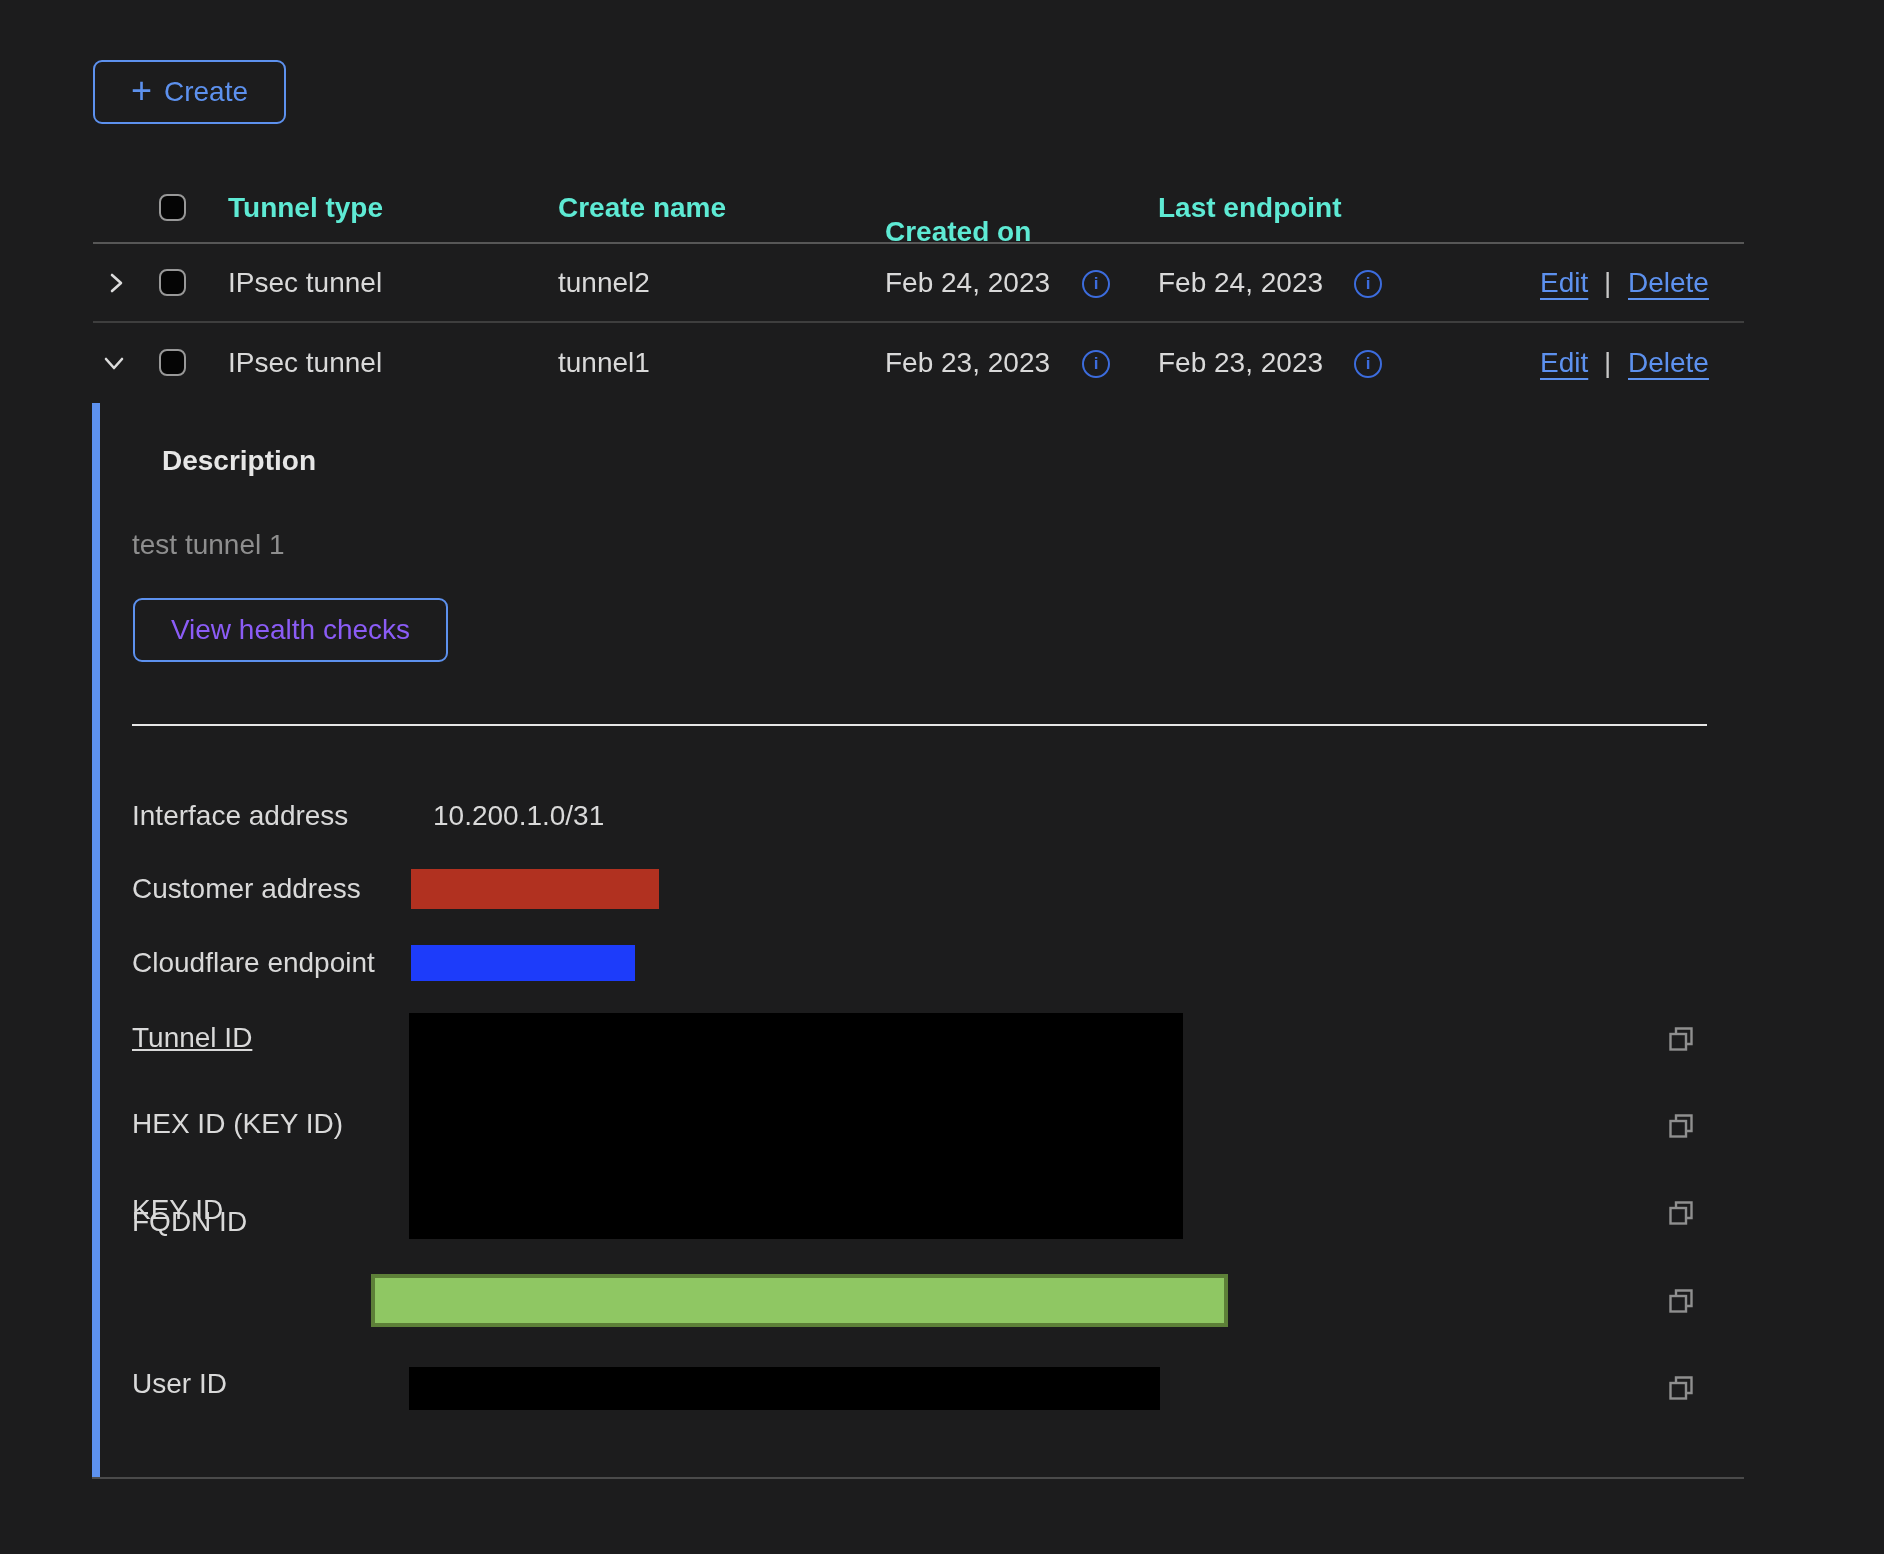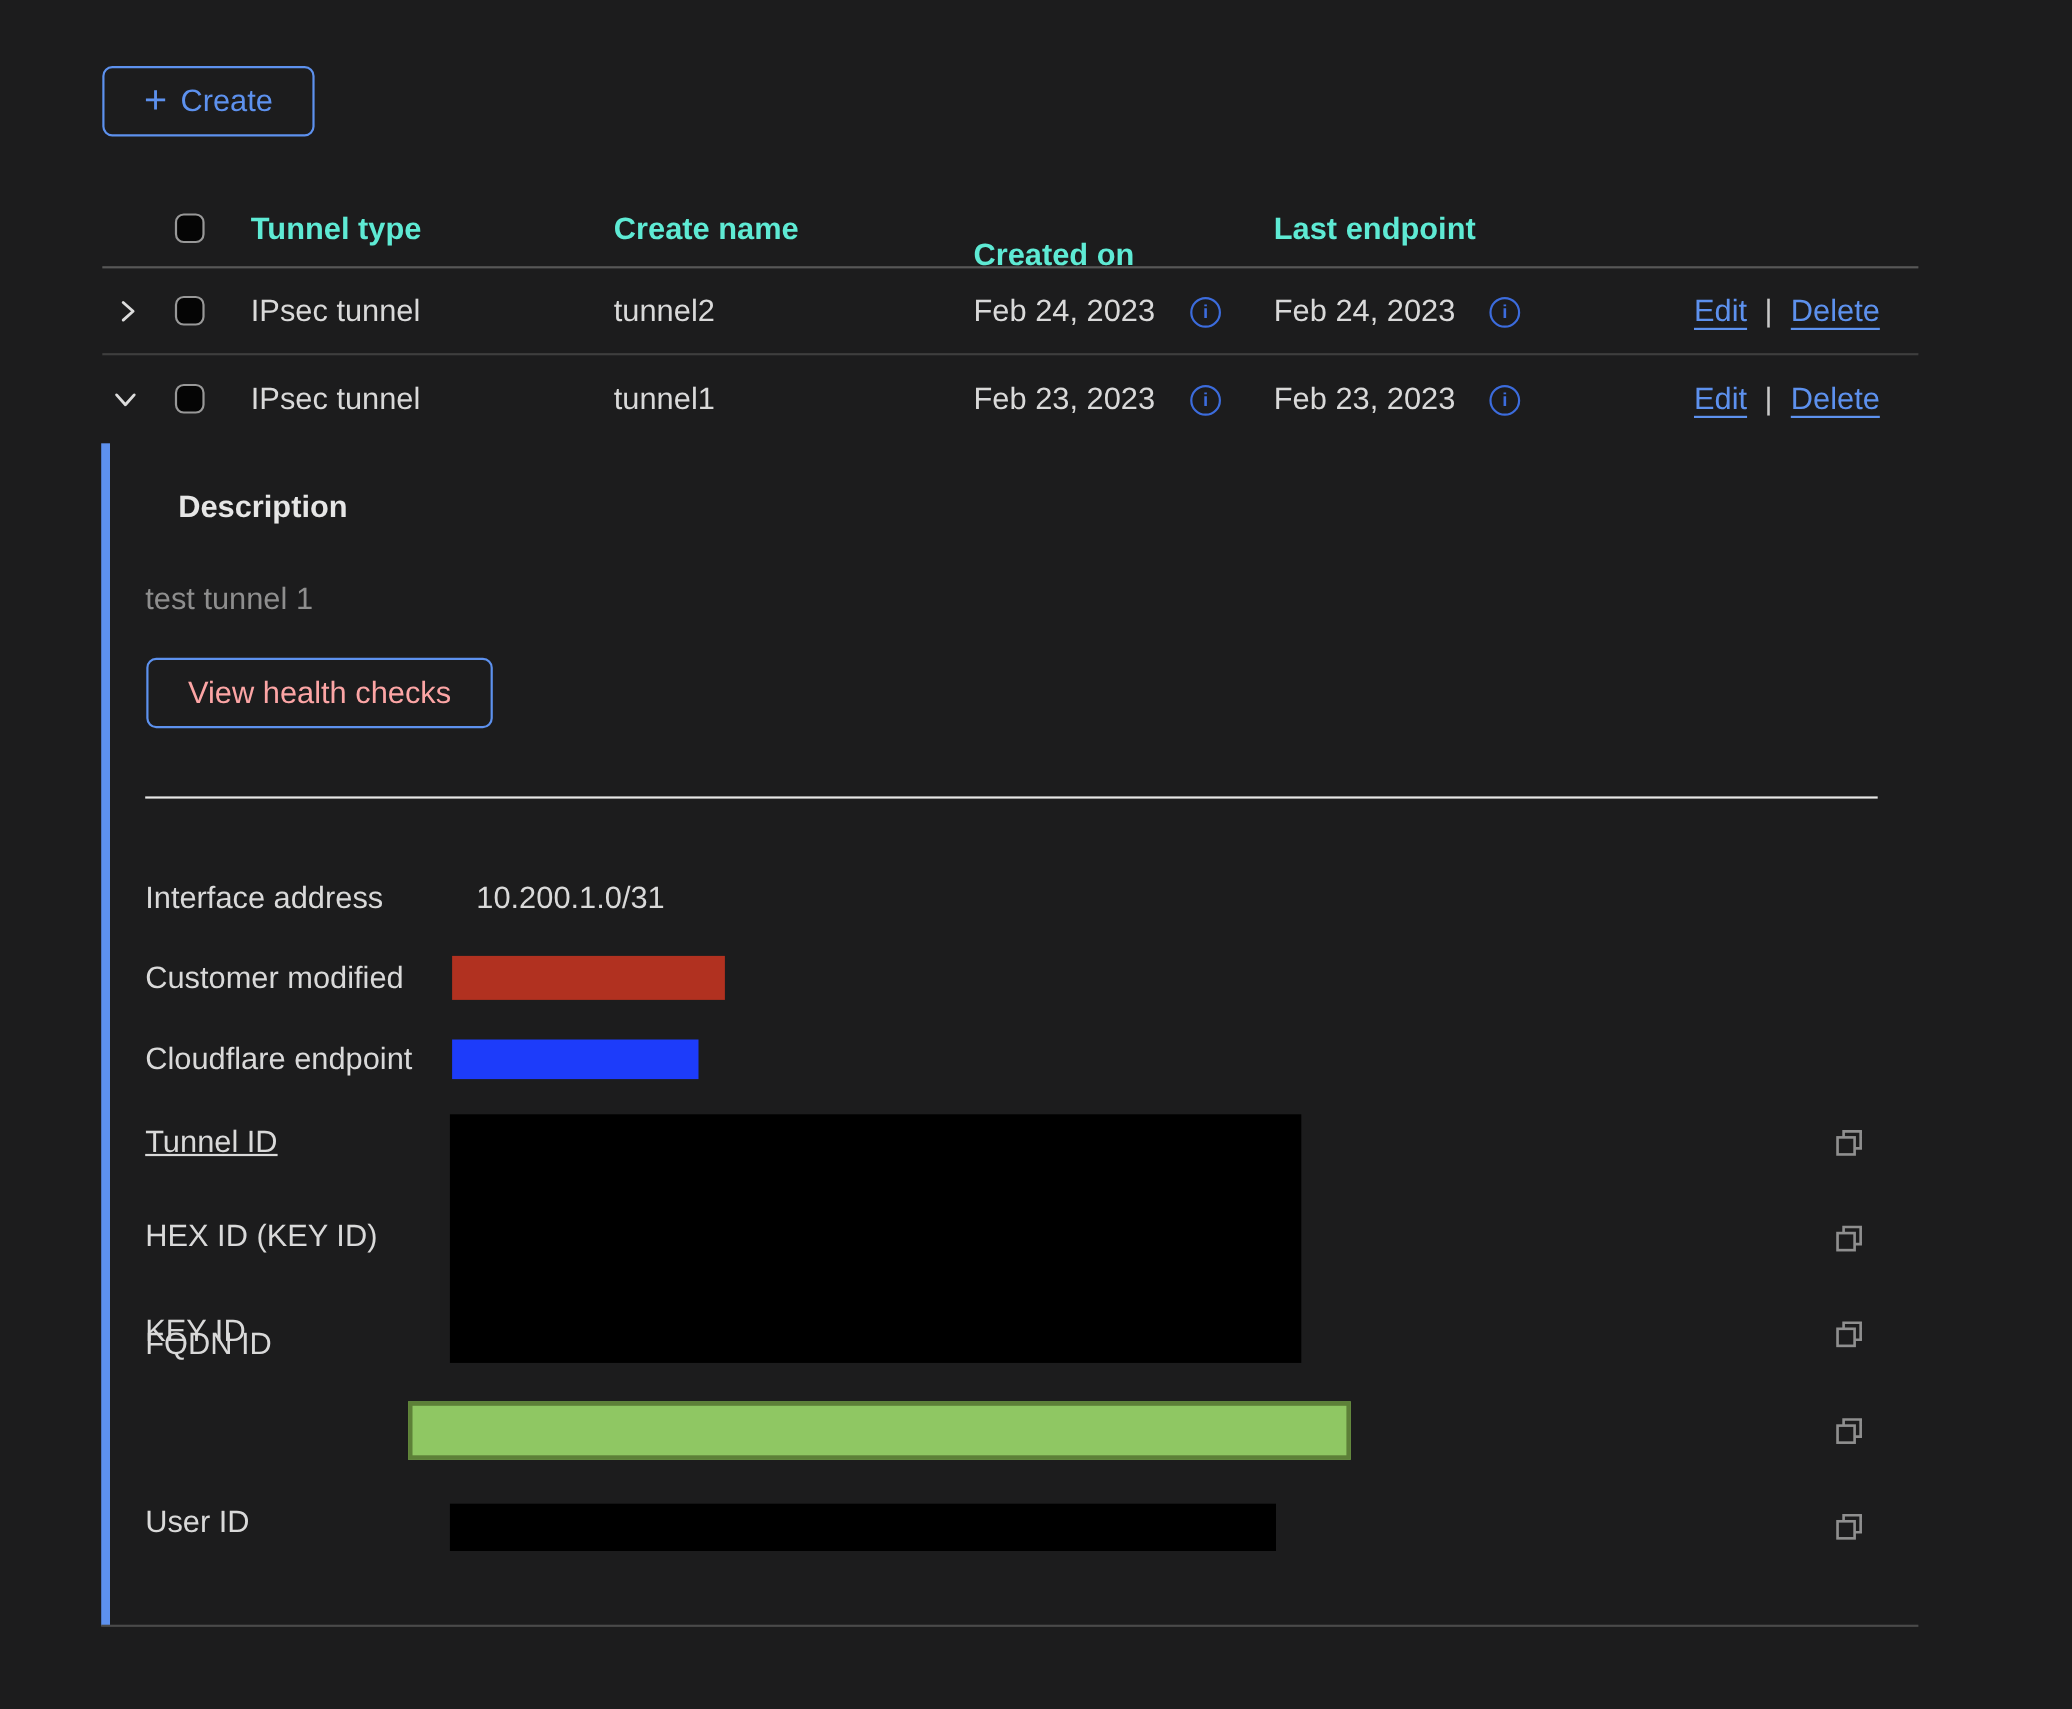--- a/index.html
+++ b/index.html
@@ -39,21 +39,21 @@
     font-size:17px;font-weight:600;cursor:pointer;
   }
   .info-icon::after{content:"i";}
 
   .link{color:#5d91ee;text-decoration:underline;text-underline-offset:6px;text-decoration-thickness:2px;cursor:pointer;}
   .action-sep{color:#c8c8c8;}
 
   .outline-btn{
     left:133px;top:598px;width:315px;height:64px;
     background:transparent;border:2px solid #5d91ee;border-radius:9px;
-    color:#fca5a5;font-size:28px;cursor:pointer;box-sizing:border-box;
+    color:#8b5cf6;font-size:28px;cursor:pointer;box-sizing:border-box;
     display:flex;align-items:center;justify-content:center;
   }
 
   .muted{color:#8e8e8e;}
   .semibold{font-weight:600;color:#e6e6e6;}
 
   .accent-bar{width:8px;background:#5d91ee;}
 
   .redact{box-sizing:border-box;}
   .redact.red{background:#b13120;}
@@ -123,21 +123,21 @@
     <div class="abs semibold" style="left:132px;top:445px;margin-left:30px;">Description</div>
     <div class="abs muted" style="left:132px;top:529px;">test tunnel 1</div>
 
     <button class="abs outline-btn">View health checks</button>
 
     <div class="abs divider light" style="left:132px;top:724px;width:1575px;"></div>
 
     <div class="abs" style="left:132px;top:800px;">Interface address</div>
     <div class="abs" style="left:433px;top:800px;">10.200.1.0/31</div>
 
-    <div class="abs" style="left:132px;top:873px;">Customer modified</div>
+    <div class="abs" style="left:132px;top:873px;">Customer address</div>
     <div class="abs redact red" style="left:411px;top:869px;width:248px;height:40px;"></div>
 
     <div class="abs" style="left:132px;top:947px;">Cloudflare endpoint</div>
     <div class="abs redact blue" style="left:411px;top:945px;width:224px;height:36px;"></div>
 
     <div class="abs" style="left:132px;top:1022px;text-decoration:underline;">Tunnel ID</div>
     <div class="abs" style="left:132px;top:1108px;">HEX ID (KEY ID)</div>
     <div class="abs" style="left:132px;top:1194px;">KEY ID</div>
     <div class="abs redact black" style="left:409px;top:1013px;width:774px;height:226px;"></div>
 

